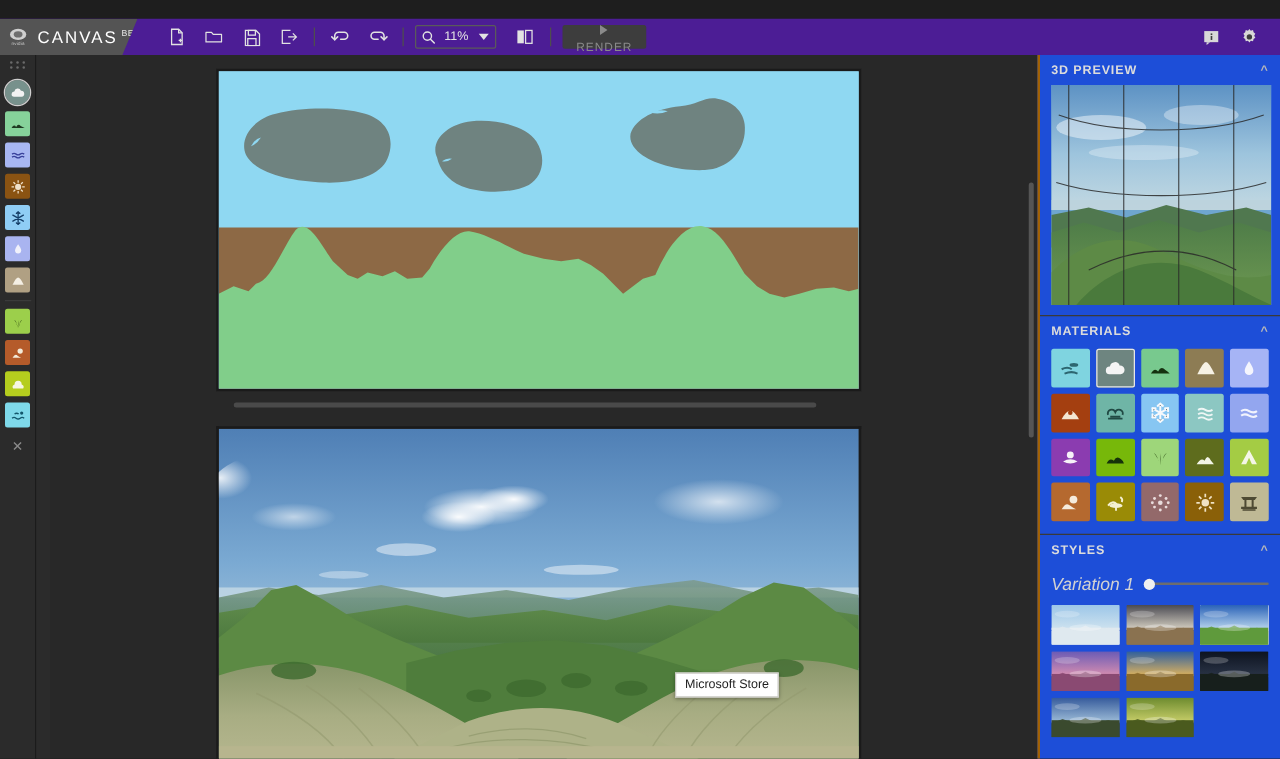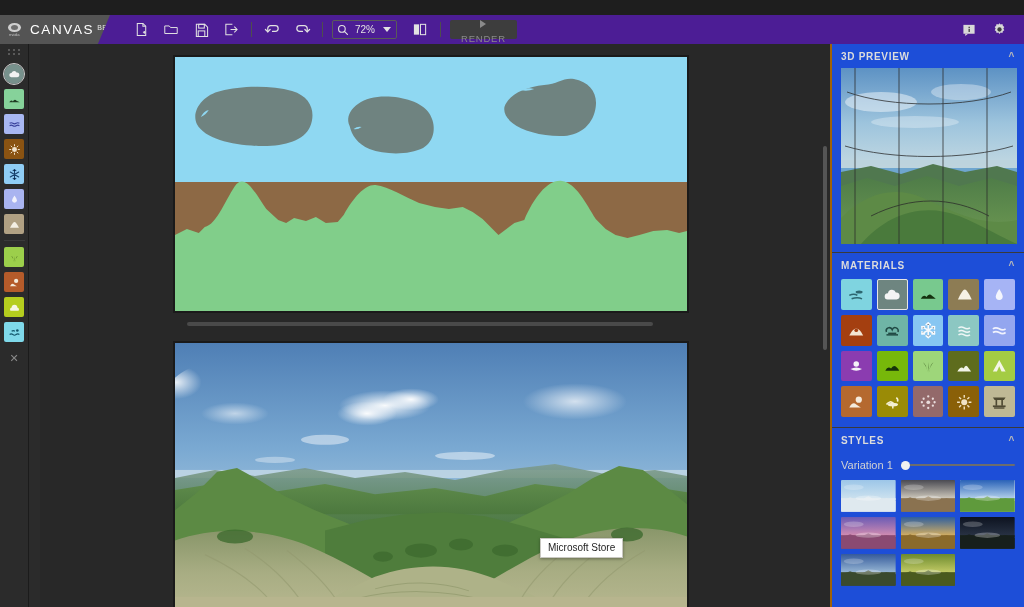--- a/index.html
+++ b/index.html
@@ -162,21 +162,21 @@
 
   .matgrid { display: grid; grid-template-columns: repeat(5, 1fr); gap: 5px; margin-top: 2px; }
   .mat {
     position: relative; aspect-ratio: 1 / 1; border-radius: 2px;
     display: flex; align-items: center; justify-content: center;
   }
   .mat.sel { outline: 1.5px solid #e6e6e6; outline-offset: -1px; }
   .mat svg { display: block; width: 60%; height: 60%; }
 
   .varrow { display: flex; align-items: center; gap: 8px; margin: 7px 0 9px 0; }
-  .varlabel { font-size: 11px; color: #d2d2d2; white-space: nowrap; }
+  .varlabel { font-size: 14px; color: #d2d2d2; white-space: nowrap; font-style: italic; }
   .slider { position: relative; flex: 1; height: 10px; display: flex; align-items: center; }
   .strack { width: 100%; height: 2px; background: #6d6d6d; border-radius: 1px; }
   .sknob { position: absolute; left: 0px; width: 9px; height: 9px; border-radius: 50%;
     background: #f0f0f0; }
 
   .stylegrid { display: grid; grid-template-columns: repeat(3, 1fr); gap: 5px; }
   .style { position: relative; aspect-ratio: 1.72 / 1; overflow: hidden; border-radius: 1px; }
   .style.sel { outline: 1.5px solid #f2f2f2; outline-offset: -1px; }
   .style svg { position: absolute; inset: 0; width: 100%; height: 100%; display: block; }
 </style>
@@ -242,21 +242,21 @@
       </div>
     </div>
 
     <div class="tsep"></div>
 
     <div class="zoombox">
       <svg width="12" height="12" viewBox="0 0 13 13">
         <circle cx="5.3" cy="5.3" r="3.6" fill="none" stroke="#e2e2e2" stroke-width="1.2"></circle>
         <line x1="8" y1="8" x2="11.3" y2="11.3" stroke="#e2e2e2" stroke-width="1.3" stroke-linecap="round"></line>
       </svg>
-      <span class="zoomval">72%</span>
+      <span class="zoomval">11%</span>
       <span class="caret"></span>
     </div>
 
     <div class="tbtn" style="margin-left:8px;">
       <svg width="16" height="15" viewBox="0 0 17 16">
         <rect x="2" y="2.5" width="5.5" height="11" fill="#e2e2e2"></rect>
         <rect x="9" y="2.5" width="5.5" height="11" fill="none" stroke="#e2e2e2" stroke-width="1.1"></rect>
       </svg>
     </div>
 

